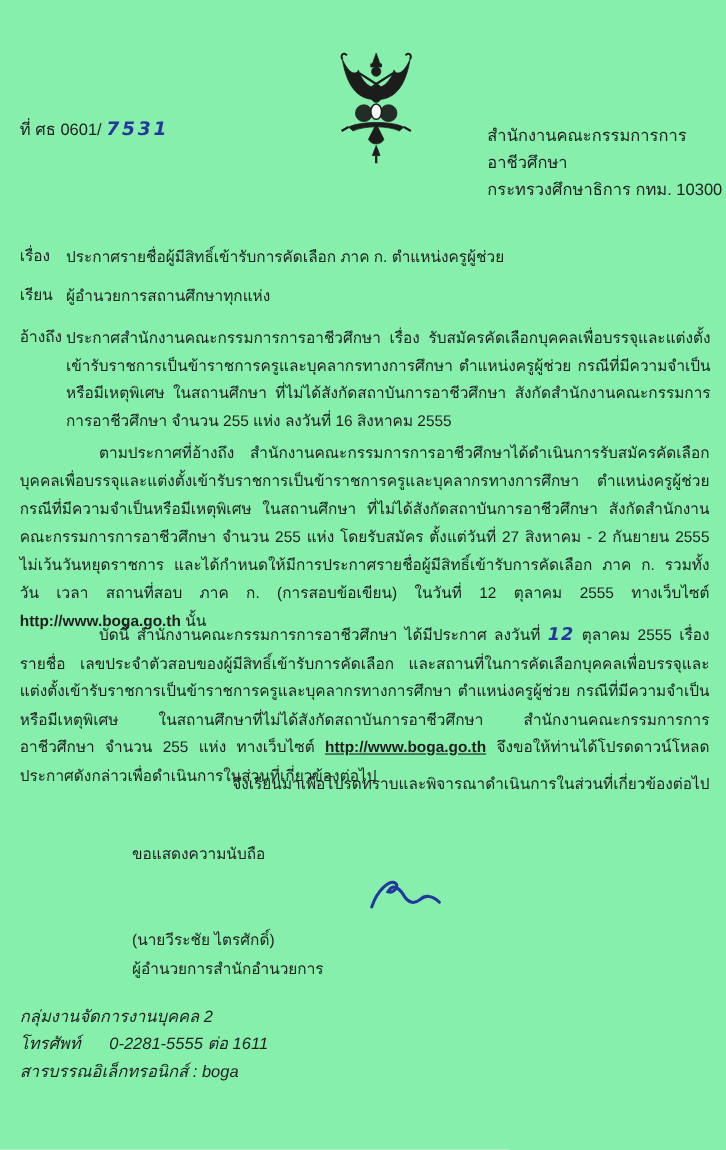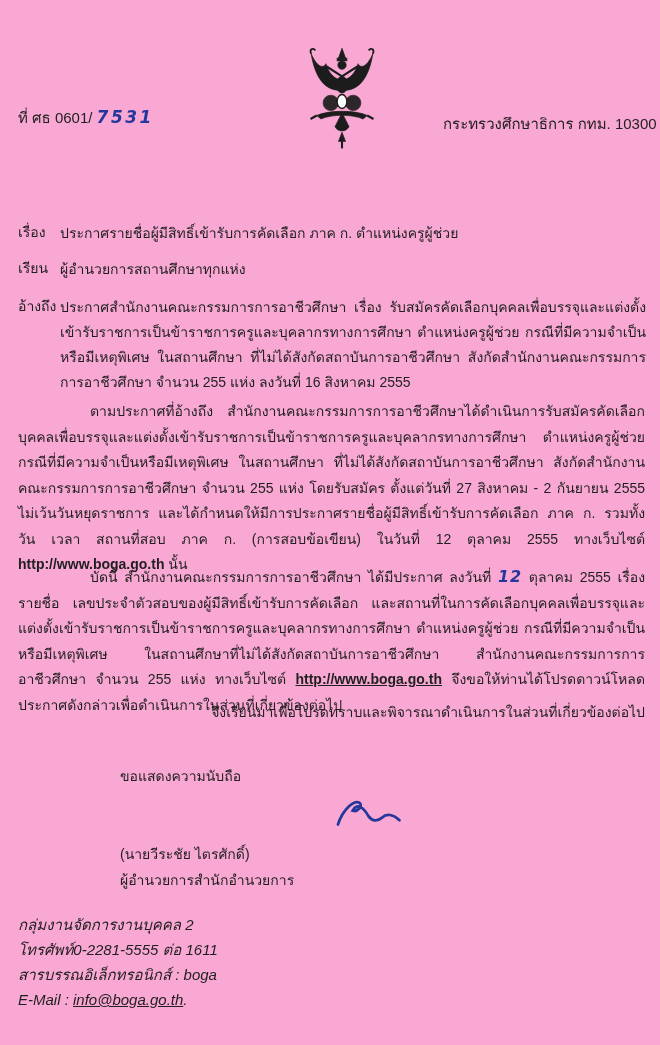--- a/index.html
+++ b/index.html
@@ -1,20 +1,20 @@
 <!DOCTYPE html>
 <html><head>
 <meta charset="utf-8">
 <style>
   html,body{margin:0;padding:0;background:#e8e8e8;}
   .page{
     position:relative;
     width:660px;height:1045px;
     margin:0 auto;
-    background:#f9a8d4;
+    background:#86efac;
     color:#1f1f1f;
     font-family:"Liberation Sans","DejaVu Sans",sans-serif;
     font-size:14px;
     overflow:hidden;
   }
   .abs{position:absolute;}
   .hand{
     color:#26379c;
     font-style:italic;
     font-weight:bold;
@@ -37,21 +37,21 @@
   .para{left:18px;width:627px;line-height:25.5px;text-align:justify;}
   .p1{top:399px;text-indent:72px;}
   .p2{top:564px;text-indent:72px;}
   .p2 .hand{font-size:16px;letter-spacing:1px;}
   .closing{top:700px;text-indent:72px;text-align:right;}
   .bold-url{font-weight:bold;}
   .u{text-decoration:underline;}
   .signblock{left:120px;top:763px;width:500px;text-align:left;line-height:26px;}
   .sig-wrap{height:52px;display:flex;align-items:center;justify-content:center;}
   .footer{left:18px;top:912px;line-height:25px;font-size:15px;font-style:italic;}
-  .footer .lab{margin-right:0;}
+  .footer .lab{margin-right:26px;}
 </style>
 </head>
 <body>
 
 <div class="page">
 
   <div class="abs doc-no">
     <span>ที่ ศธ 0601/</span>
     <span class="hand">7531</span>
   </div>
@@ -74,20 +74,21 @@
         <path d="M24 100 C40 92 80 92 96 100 L90 105 C75 98 45 98 30 105 Z"></path>
         <path d="M24 100 L15 105 M96 100 L105 105" fill="none" stroke-width="3"></path>
         <path d="M60 96 L50 116 C54 124 66 124 70 116 Z"></path>
         <path d="M60 124 L55 137 L65 137 Z"></path>
         <path d="M60 137 L60 147" fill="none" stroke-width="3"></path>
       </g>
     </svg>
   </div>
 
   <div class="abs office">
+    <div>สำนักงานคณะกรรมการการอาชีวศึกษา</div>
     <div>กระทรวงศึกษาธิการ  กทม. 10300</div>
   </div>
 
 
   <div class="abs row subject-row">
     <span class="lbl">เรื่อง</span>
     <div class="val">ประกาศรายชื่อผู้มีสิทธิ์เข้ารับการคัดเลือก ภาค ก. ตำแหน่งครูผู้ช่วย</div>
   </div>
 
   <div class="abs row to-row">
@@ -120,18 +121,15 @@
     <div>(นายวีระชัย ไตรศักดิ์)</div>
     <div>ผู้อำนวยการสำนักอำนวยการ</div>
   </div>
 
   <div class="abs footer">
     <div>กลุ่มงานจัดการงานบุคคล 2</div>
     <div>
       <span class="lab">โทรศัพท์</span><span>0-2281-5555 ต่อ 1611</span>
     </div>
     <div>สารบรรณอิเล็กทรอนิกส์ : boga</div>
-    <div>
-      <span>E-Mail : </span><span class="u">info@boga.go.th</span><span>.</span>
-    </div>
   </div>
 
 </div>
 
 </body></html>

